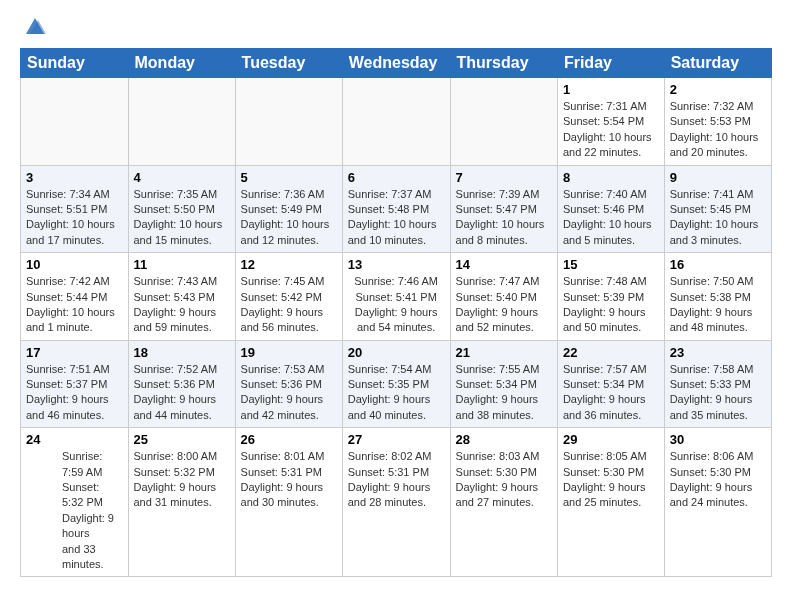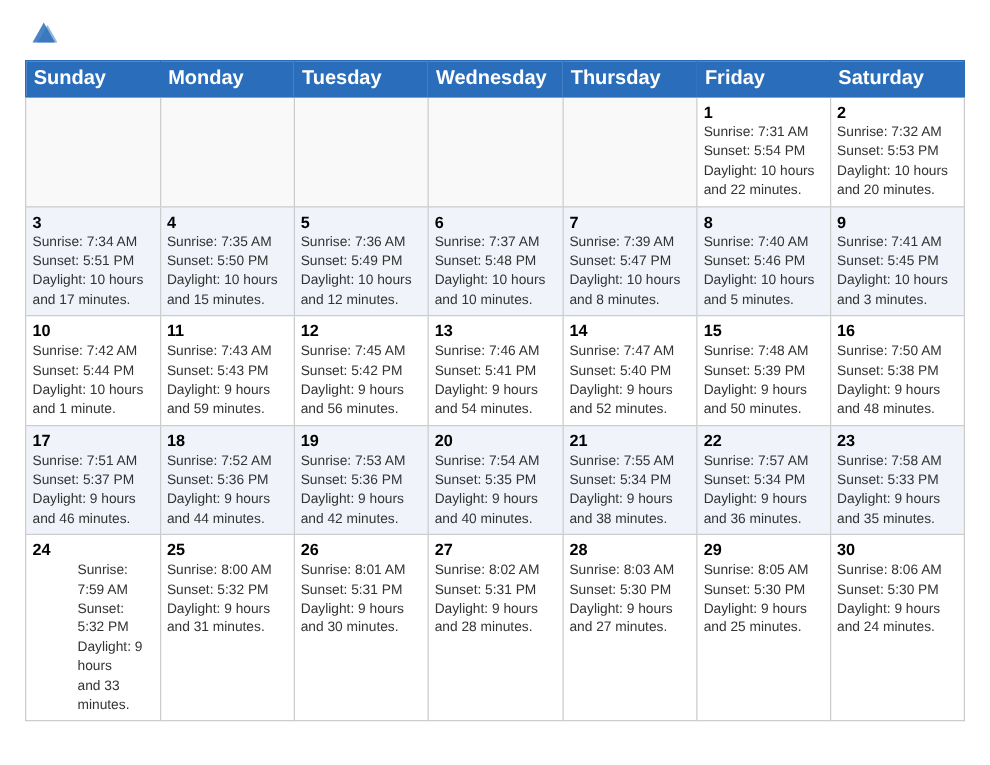--- a/index.html
+++ b/index.html
@@ -225,21 +225,21 @@
           </td>
           <td>
             <span class="day-number">12</span>
             <div class="day-info" style="white-space: pre-line;">Sunrise: 7:45 AM
 Sunset: 5:42 PM
 Daylight: 9 hours
 and 56 minutes.</div>
           </td>
           <td>
             <span class="day-number">13</span>
-            <div class="day-info" style="white-space: pre-line;">Sunrise: 7:46 AM
+            <div class="day-info" style="white-space: pre-line; text-align: center;">Sunrise: 7:46 AM
 Sunset: 5:41 PM
 Daylight: 9 hours
 and 54 minutes.</div>
           </td>
           <td>
             <span class="day-number">14</span>
             <div class="day-info" style="white-space: pre-line;">Sunrise: 7:47 AM
 Sunset: 5:40 PM
 Daylight: 9 hours
 and 52 minutes.</div>

